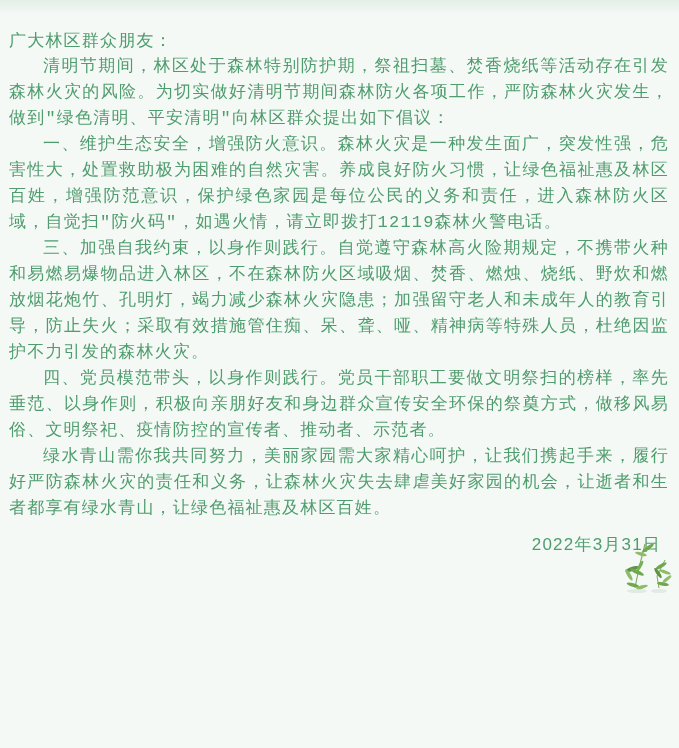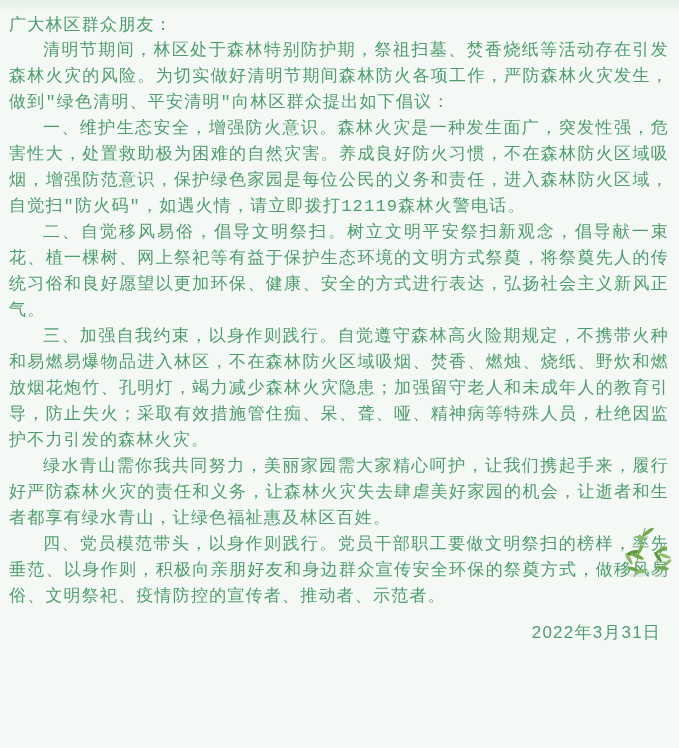--- a/index.html
+++ b/index.html
@@ -13,20 +13,21 @@
     background: linear-gradient(180deg, #e2efe6 0px, #f4f9f5 14px, #f4f9f5 100%);
     font-family: "Liberation Sans", "DejaVu Sans", sans-serif;
   }
   .document {
     position: relative;
     box-sizing: border-box;
     width: 679px;
     height: 588px;
     padding: 12px 10px 10px 9px;
     color: #4f9c6e;
+    margin-top: 16px;
   }
   .doc-text {
     font-size: 17px;
     line-height: 26px;
     letter-spacing: 1.2px;
   }
   .salutation {
     text-align: left;
   }
   .para {
@@ -56,29 +57,28 @@
 </style>
 </head>
 <body>
 
 <div class="document">
 
   <div class="doc-text salutation">广大林区群众朋友：</div>
 
   <p class="doc-text para">清明节期间，林区处于森林特别防护期，祭祖扫墓、焚香烧纸等活动存在引发森林火灾的风险。为切实做好清明节期间森林防火各项工作，严防森林火灾发生，做到"绿色清明、平安清明"向林区群众提出如下倡议：</p>
 
-  <p class="doc-text para">一、维护生态安全，增强防火意识。森林火灾是一种发生面广，突发性强，危害性大，处置救助极为困难的自然灾害。养成良好防火习惯，不在森林防火区域吸烟，增强防范意识，保护绿色家园是每位公民的义务和责任，进入森林防火区域，自觉扫"防火码"，如遇火情，请立即拨打12119森林火警电话。</p>
+  <p class="doc-text para">一、维护生态安全，增强防火意识。森林火灾是一种发生面广，突发性强，危害性大，处置救助极为困难的自然灾害。养成良好防火习惯，让绿色福祉惠及林区百姓，增强防范意识，保护绿色家园是每位公民的义务和责任，进入森林防火区域，自觉扫"防火码"，如遇火情，请立即拨打12119森林火警电话。</p>
 
-  <p class="doc-text para">二、自觉移风易俗，倡导文明祭扫。树立文明平安祭扫新观念，倡导献一束花、植一棵树、网上祭祀等有益于保护生态环境的文明方式祭奠，将祭奠先人的传统习俗和良好愿望以更加环保、健康、安全的方式进行表达，弘扬社会主义新风正气。</p>
 
   <p class="doc-text para">三、加强自我约束，以身作则践行。自觉遵守森林高火险期规定，不携带火种和易燃易爆物品进入林区，不在森林防火区域吸烟、焚香、燃烛、烧纸、野炊和燃放烟花炮竹、孔明灯，竭力减少森林火灾隐患；加强留守老人和未成年人的教育引导，防止失火；采取有效措施管住痴、呆、聋、哑、精神病等特殊人员，杜绝因监护不力引发的森林火灾。</p>
 
+  <p class="doc-text para">四、党员模范带头，以身作则践行。党员干部职工要做文明祭扫的榜样，率先垂范、以身作则，积极向亲朋好友和身边群众宣传安全环保的祭奠方式，做移风易俗、文明祭祀、疫情防控的宣传者、推动者、示范者。</p>
+
   <p class="doc-text para">绿水青山需你我共同努力，美丽家园需大家精心呵护，让我们携起手来，履行好严防森林火灾的责任和义务，让森林火灾失去肆虐美好家园的机会，让逝者和生者都享有绿水青山，让绿色福祉惠及林区百姓。</p>
-
-  <p class="doc-text para">四、党员模范带头，以身作则践行。党员干部职工要做文明祭扫的榜样，率先垂范、以身作则，积极向亲朋好友和身边群众宣传安全环保的祭奠方式，做移风易俗、文明祭祀、疫情防控的宣传者、推动者、示范者。</p>
 
 
   <div class="doc-text date-line">2022年3月31日</div>
 
   <svg class="leaf-decoration" viewBox="0 0 58 54" xmlns="http://www.w3.org/2000/svg">
 
     <ellipse cx="22" cy="49" rx="10" ry="2" fill="#c8d6c8" opacity="0.45"></ellipse>
     <ellipse cx="44" cy="49" rx="8" ry="2" fill="#c8d6c8" opacity="0.4"></ellipse>
 
     <path d="M30 2 L24 26 L20 46" stroke="#7aa85a" stroke-width="1.1" fill="none"></path>

